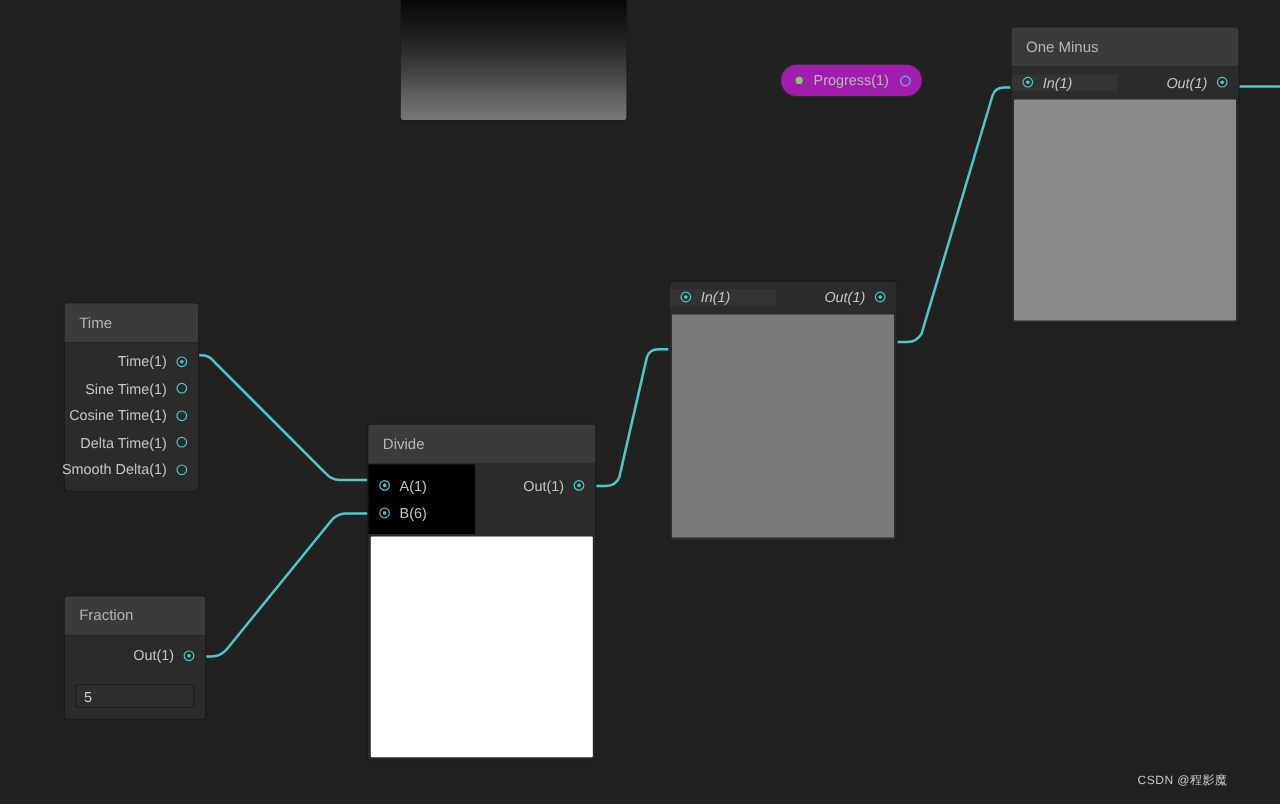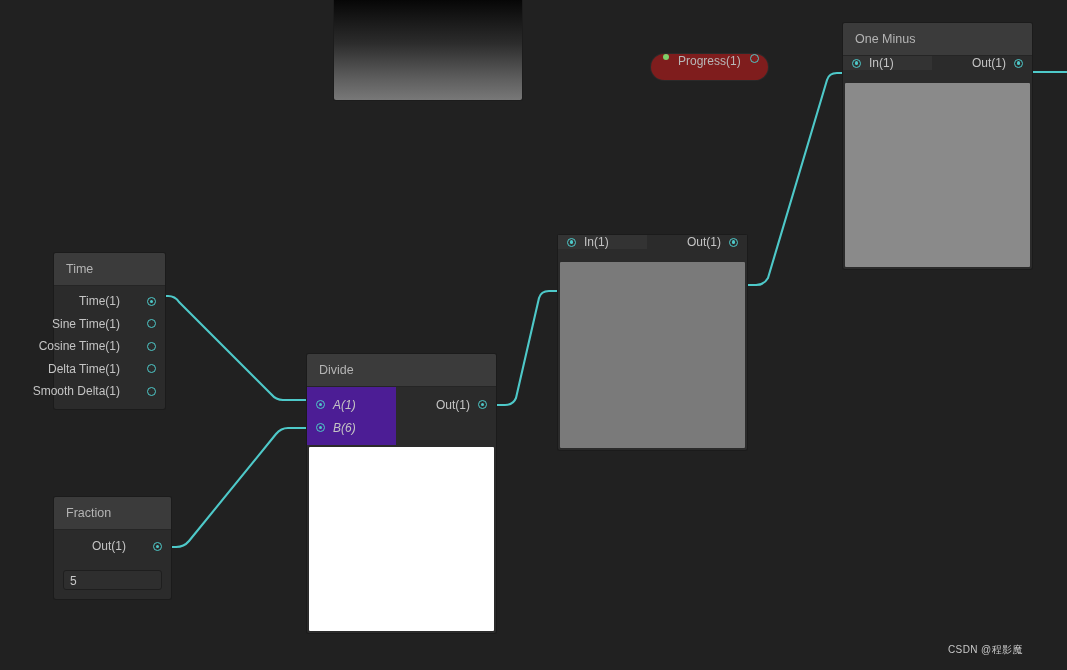--- a/index.html
+++ b/index.html
@@ -55,24 +55,23 @@
     white-space: nowrap;
     overflow: hidden;
   }
 
   
   .ports {
     display: flex;
     position: relative;
   }
   .ports .col-in {
-    background: #4c1d95;
+    background: #000000;
     box-sizing: border-box;
     flex: 0 0 auto;
-    font-style: italic;
   }
   .ports .col-out {
     background: #2b2b2b;
     box-sizing: border-box;
     flex: 1 1 auto;
   }
 
   .port-row {
     display: flex;
     align-items: center;
@@ -104,22 +103,23 @@
     left: 50%; top: 50%;
     width: 3.5px; height: 3.5px;
     margin-left: -1.75px; margin-top: -1.75px;
     border-radius: 50%;
     background: #4ec9c9;
   }
 
   
   .port-bar {
     display: flex;
-    align-items: flex-start;
+    align-items: center;
     height: 25px;
+    font-style: italic;
   }
   .port-bar .side-in {
     background: #333333;
     display: flex;
     align-items: center;
     padding-left: 9px;
     box-sizing: border-box;
   }
   .port-bar .side-out {
     background: #2b2b2b;
@@ -132,44 +132,44 @@
   }
 
   
   .preview {
     margin: 2px;
     border-radius: 1px;
   }
 
   
   .out-list { padding: 4px 0 6px 0; }
-  .out-list .port-row.out { padding-right: 9px; height: 22.5px; gap: 19px; }
+  .out-list .port-row.out { padding-right: 9px; height: 22.5px; }
 
   
   .value-wrap { padding: 7px 9px 9px 9px; }
   .value-field {
     background: #2e2e2e;
     border: 1px solid #1e1e1e;
     border-radius: 3px;
     height: 20px;
     line-height: 20px;
     padding: 0 6px;
     color: #c8c8c8;
     font-size: 12px;
     box-sizing: border-box;
   }
 
   
   .pill {
     position: absolute;
     z-index: 2;
     display: flex;
-    align-items: flex-start;
+    align-items: center;
     height: 26px;
-    background: #7f1d1d;
+    background: #a21caf;
     border-radius: 13px;
     padding: 0 9px 0 12px;
     box-shadow: 0 0 0 1px #2a2a2a;
   }
   .pill-dot {
     width: 6px; height: 6px;
     border-radius: 50%;
     background: #7ecf6a;
     flex: 0 0 auto;
   }

